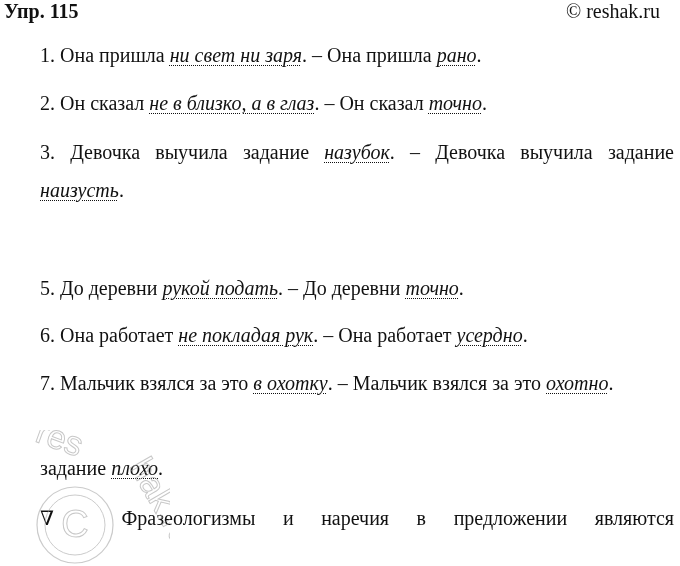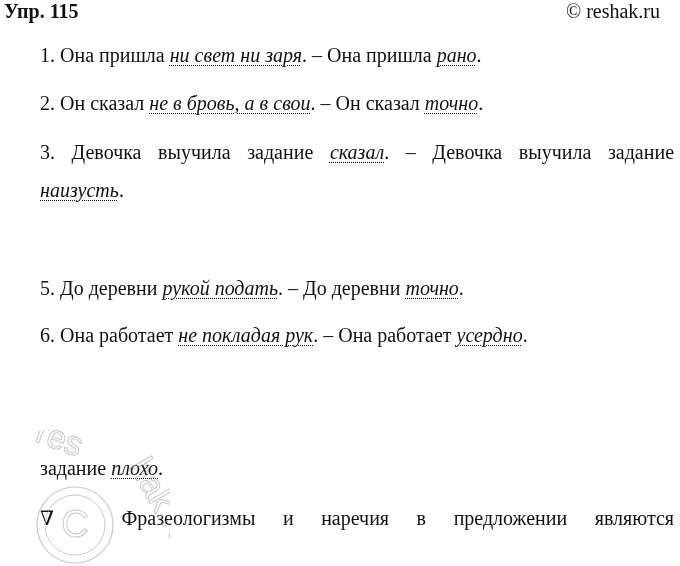--- a/index.html
+++ b/index.html
@@ -93,39 +93,42 @@
   <div class="header">
     <span class="title">Упр. 115</span>
     <span class="copyright">© reshak.ru</span>
   </div>
 
   <div class="line" style="top:42px">
     <span>1.</span><span> Она пришла </span><span class="ph">ни свет ни заря</span><span>. – Она пришла </span><span class="ph">рано</span><span>.</span>
   </div>
 
   <div class="line" style="top:90px">
-    <span>2.</span><span> Он сказал </span><span class="ph">не в бровь, а в свои</span><span>. – Он сказал </span><span class="ph">точно</span><span>.</span>
+    <span>2.</span><span> Он сказал </span><span class="ph">не в близко, а в глаз</span><span>. – Он сказал </span><span class="ph">точно</span><span>.</span>
   </div>
 
   <div class="line justify" style="top:139px">
-    <span>3.</span><span> Девочка выучила задание </span><span class="ph">сказал</span><span>. – Девочка выучила задание</span>
+    <span>3.</span><span> Девочка выучила задание </span><span class="ph">назубок</span><span>. – Девочка выучила задание</span>
   </div>
   <div class="line" style="top:177px">
     <span class="ph">наизусть</span><span>.</span>
   </div>
 
 
   <div class="line" style="top:275px">
     <span>5.</span><span> До деревни </span><span class="ph">рукой подать</span><span>. – До деревни </span><span class="ph">точно</span><span>.</span>
   </div>
 
   <div class="line" style="top:322px">
     <span>6.</span><span> Она работает </span><span class="ph">не покладая рук</span><span>. – Она работает </span><span class="ph">усердно</span><span>.</span>
   </div>
 
+  <div class="line" style="top:370px">
+    <span>7.</span><span> Мальчик взялся за это </span><span class="ph">в охотку</span><span>. – Мальчик взялся за это </span><span class="ph">охотно</span><span>.</span>
+  </div>
 
   <div class="line" style="top:455px">
     <span>задание </span><span class="ph">плохо</span><span>.</span>
   </div>
 
   <div class="line justify" style="top:505px">
     <span style="margin-right:40px">∇</span> <span>Фразеологизмы и наречия в предложении являются</span>
   </div>
 
   <div class="watermark">

